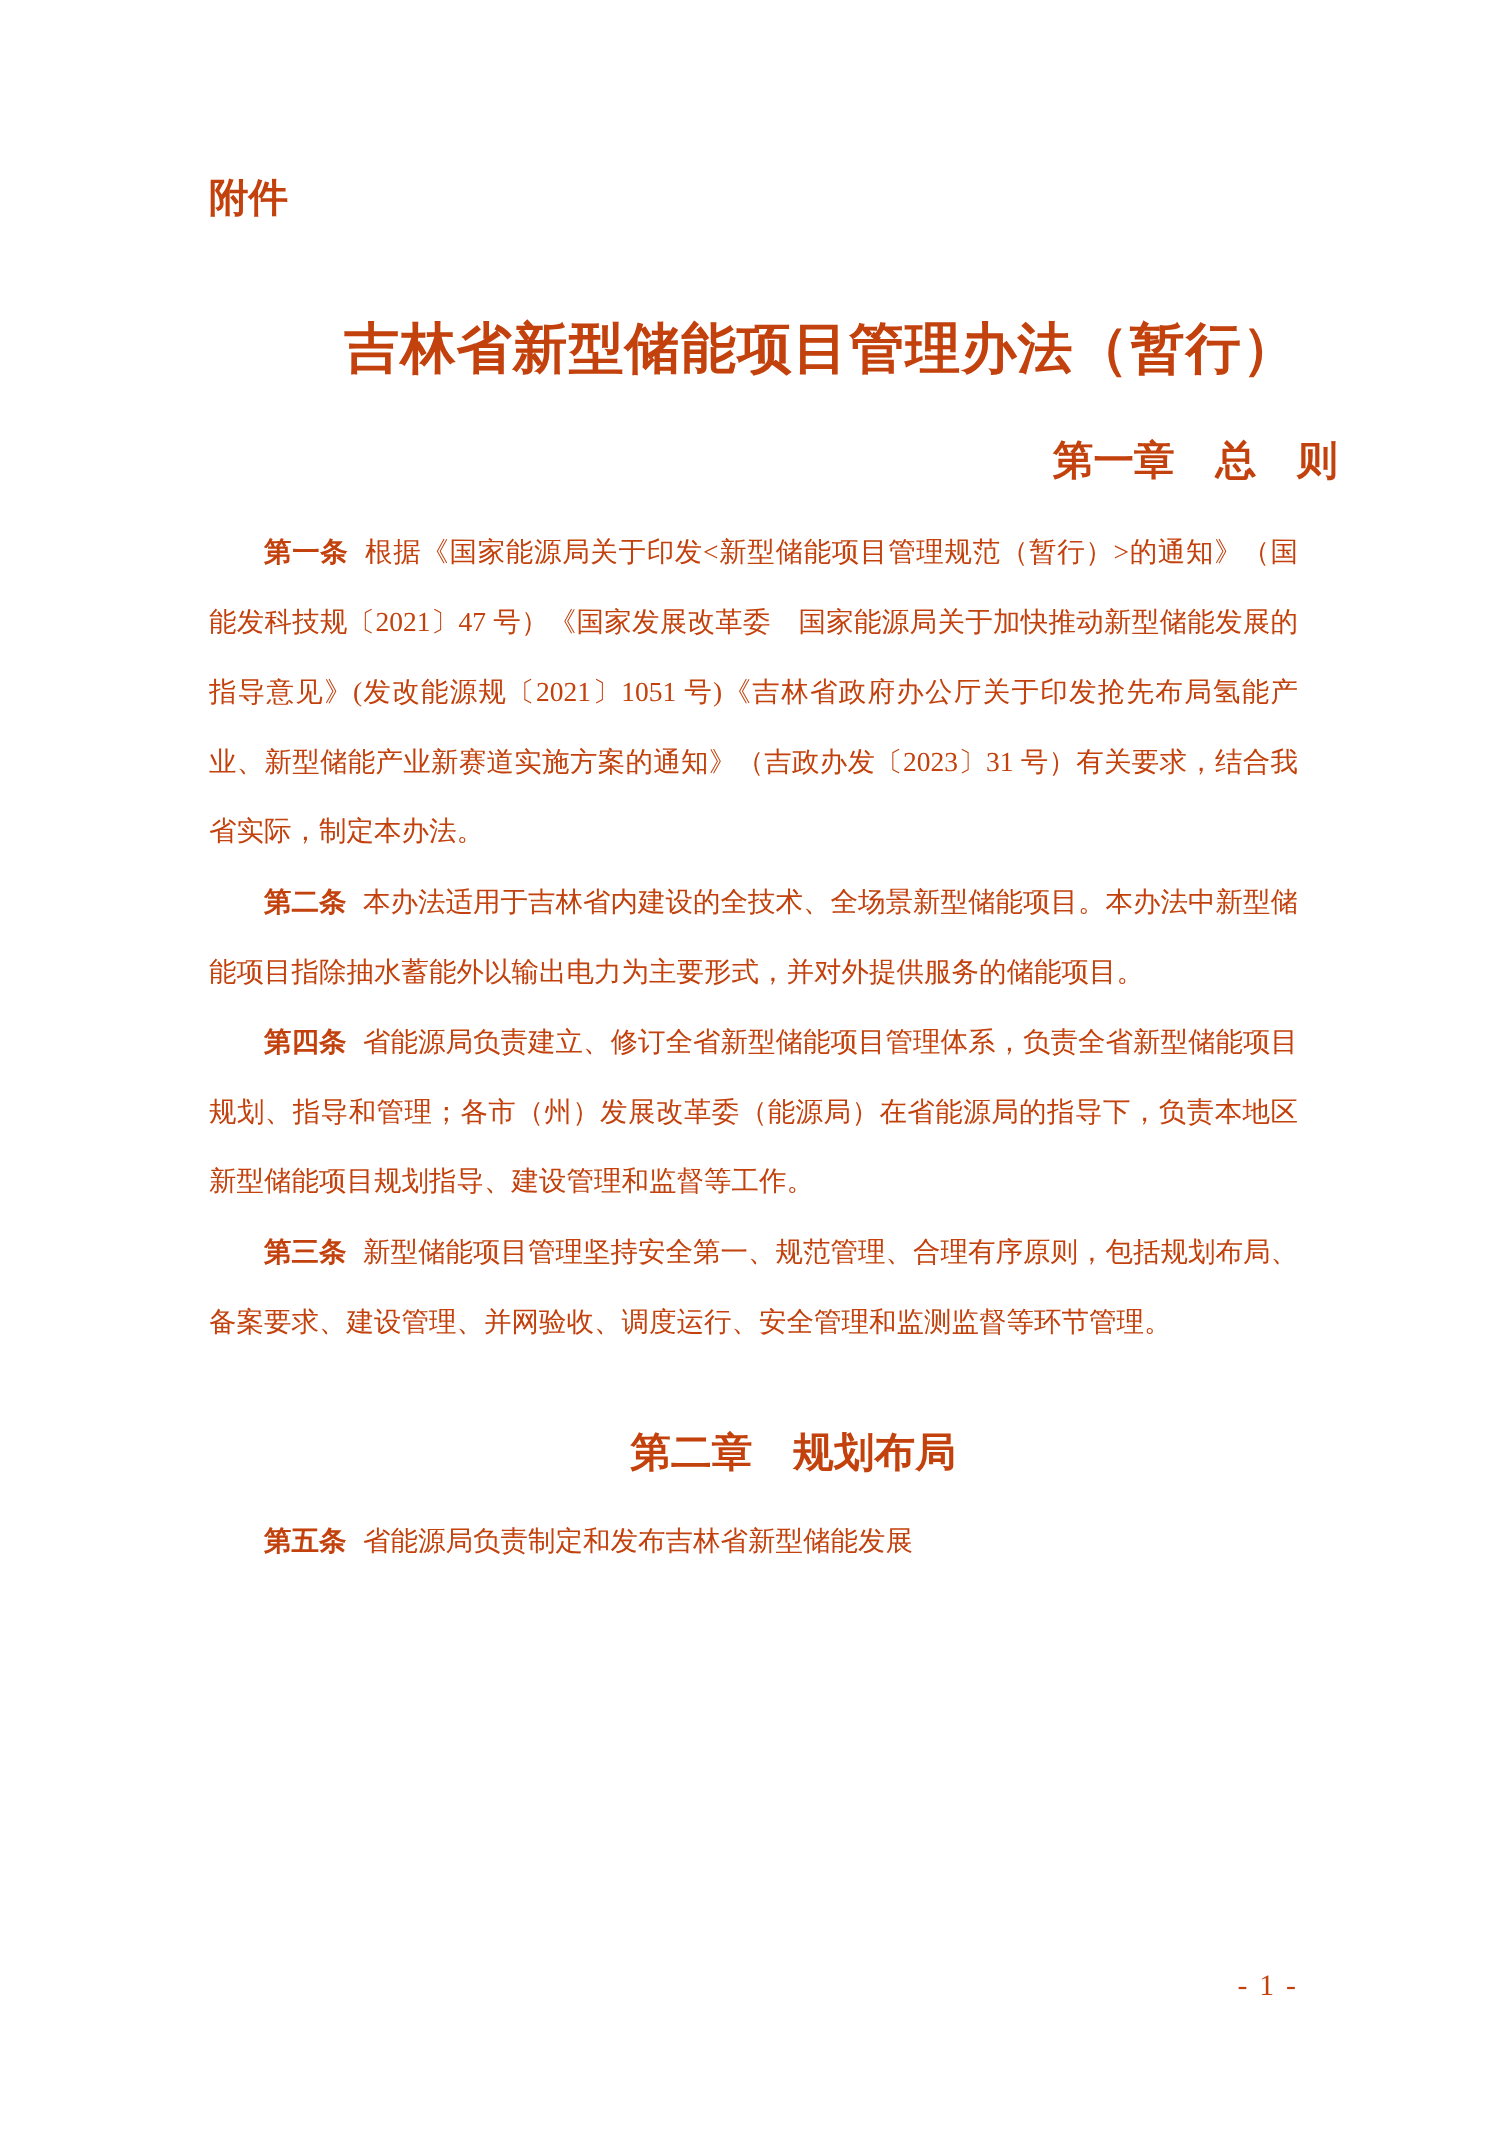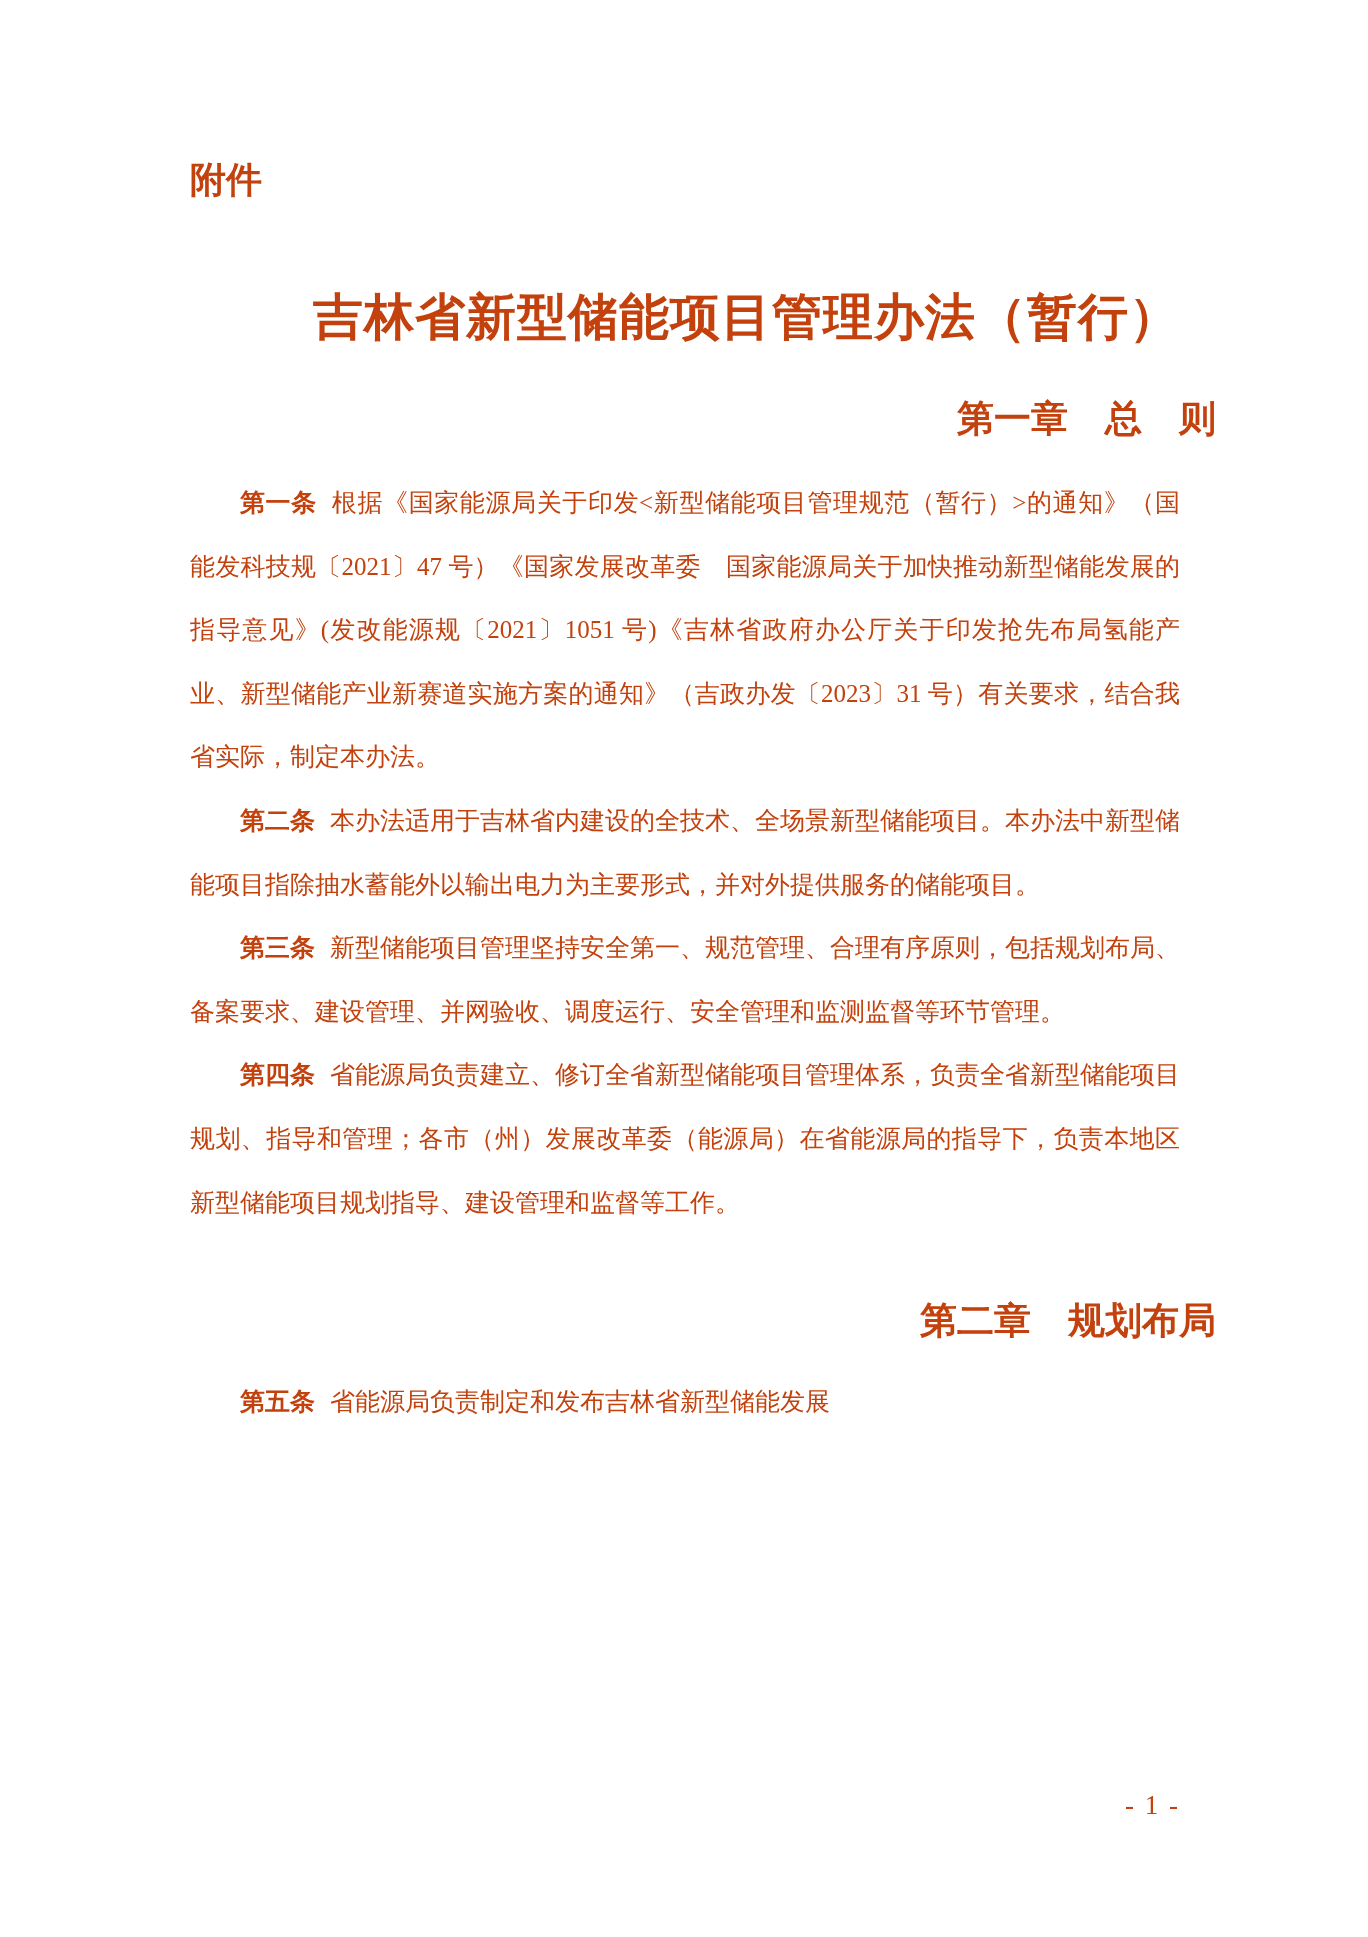--- a/index.html
+++ b/index.html
@@ -38,21 +38,21 @@
   .chapter-heading {
     position: relative;
     left: 36px;                 
     text-align: center;
     font-family: "Liberation Sans", "DejaVu Sans", sans-serif;
     font-weight: 700;
     font-size: 37px;
     line-height: 1;
   }
   .chapter-heading.first  { margin-top: 55px; text-align: right; }
-  .chapter-heading.second { margin-top: 68px; text-align: right; }
+  .chapter-heading.second { margin-top: 68px; }
 
   .articles { margin-top: 34px; }
   .articles.after-ch2 { margin-top: 14px; }
 
   .article {
     margin: 0;
     font-size: 25px;
     line-height: 63.6px;
     text-align: justify;
     text-indent: 2em;
@@ -87,24 +87,24 @@
   <h2 class="chapter-heading first">第一章　总　则</h2>
 
   <div class="articles">
     <p class="article">
       <span class="lead">第一条</span><span>根据《国家能源局关于印发&lt;新型储能项目管理规范（暂行）&gt;的通知》（国能发科技规〔2021〕47 号）《国家发展改革委　国家能源局关于加快推动新型储能发展的指导意见》(发改能源规〔2021〕1051 号)《吉林省政府办公厅关于印发抢先布局氢能产业、新型储能产业新赛道实施方案的通知》（吉政办发〔2023〕31 号）有关要求，结合我省实际，制定本办法。</span>
     </p>
     <p class="article">
       <span class="lead">第二条</span><span>本办法适用于吉林省内建设的全技术、全场景新型储能项目。本办法中新型储能项目指除抽水蓄能外以输出电力为主要形式，并对外提供服务的储能项目。</span>
     </p>
     <p class="article">
-      <span class="lead">第三条</span><span>新型储能项目管理坚持安全第一、规范管理、合理有序原则，包括规划布局、备案要求、建设管理、并网验收、调度运行、安全管理和监测监督等环节管理。</span>
+      <span class="lead">第四条</span><span>省能源局负责建立、修订全省新型储能项目管理体系，负责全省新型储能项目规划、指导和管理；各市（州）发展改革委（能源局）在省能源局的指导下，负责本地区新型储能项目规划指导、建设管理和监督等工作。</span>
     </p>
     <p class="article">
-      <span class="lead">第四条</span><span>省能源局负责建立、修订全省新型储能项目管理体系，负责全省新型储能项目规划、指导和管理；各市（州）发展改革委（能源局）在省能源局的指导下，负责本地区新型储能项目规划指导、建设管理和监督等工作。</span>
+      <span class="lead">第三条</span><span>新型储能项目管理坚持安全第一、规范管理、合理有序原则，包括规划布局、备案要求、建设管理、并网验收、调度运行、安全管理和监测监督等环节管理。</span>
     </p>
   </div>
 
   <h2 class="chapter-heading second">第二章　规划布局</h2>
 
   <div class="articles after-ch2">
     <p class="article">
       <span class="lead">第五条</span><span>省能源局负责制定和发布吉林省新型储能发展</span>
     </p>
   </div>

